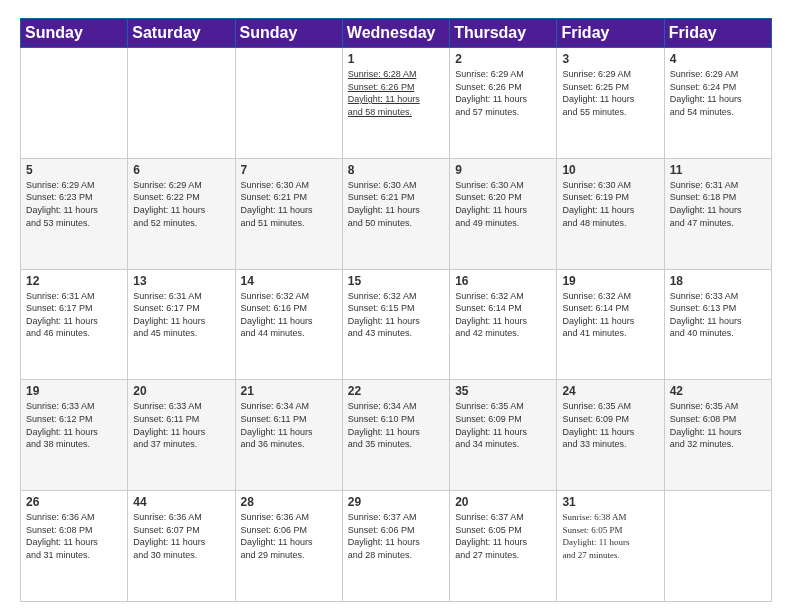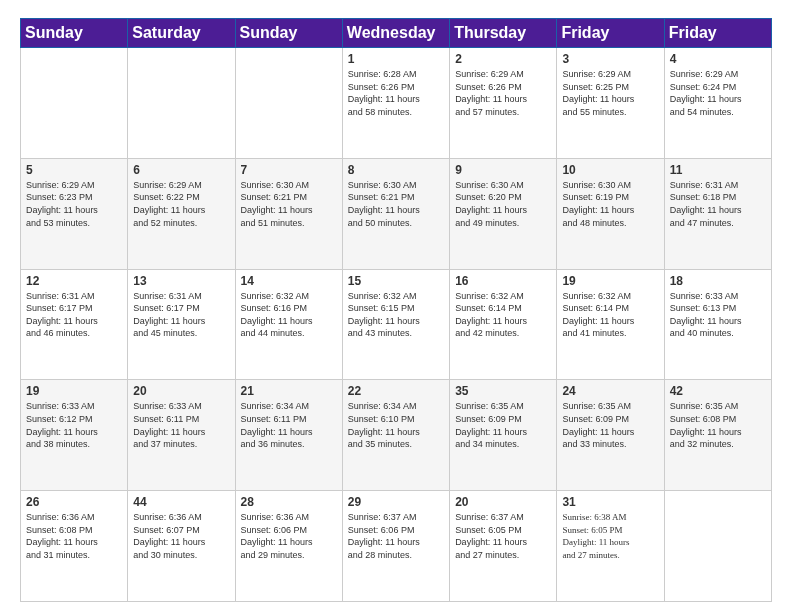--- a/index.html
+++ b/index.html
@@ -124,21 +124,21 @@
           <th>Friday</th>
         </tr>
     </thead>
     <tbody id="calendar-body">
     <tr>
           <td class="empty"></td>
           <td class="empty"></td>
           <td class="empty"></td>
           <td>
             <span class="day-num">1</span>
-            <div class="day-info" style="white-space: pre-line;">Sunrise: 6:28 AM
+            <div class="day-info" style="white-space: pre-line; text-decoration: underline;">Sunrise: 6:28 AM
 Sunset: 6:26 PM
 Daylight: 11 hours
 and 58 minutes.</div>
           </td>
           <td>
             <span class="day-num">2</span>
             <div class="day-info" style="white-space: pre-line;">Sunrise: 6:29 AM
 Sunset: 6:26 PM
 Daylight: 11 hours
 and 57 minutes.</div>

